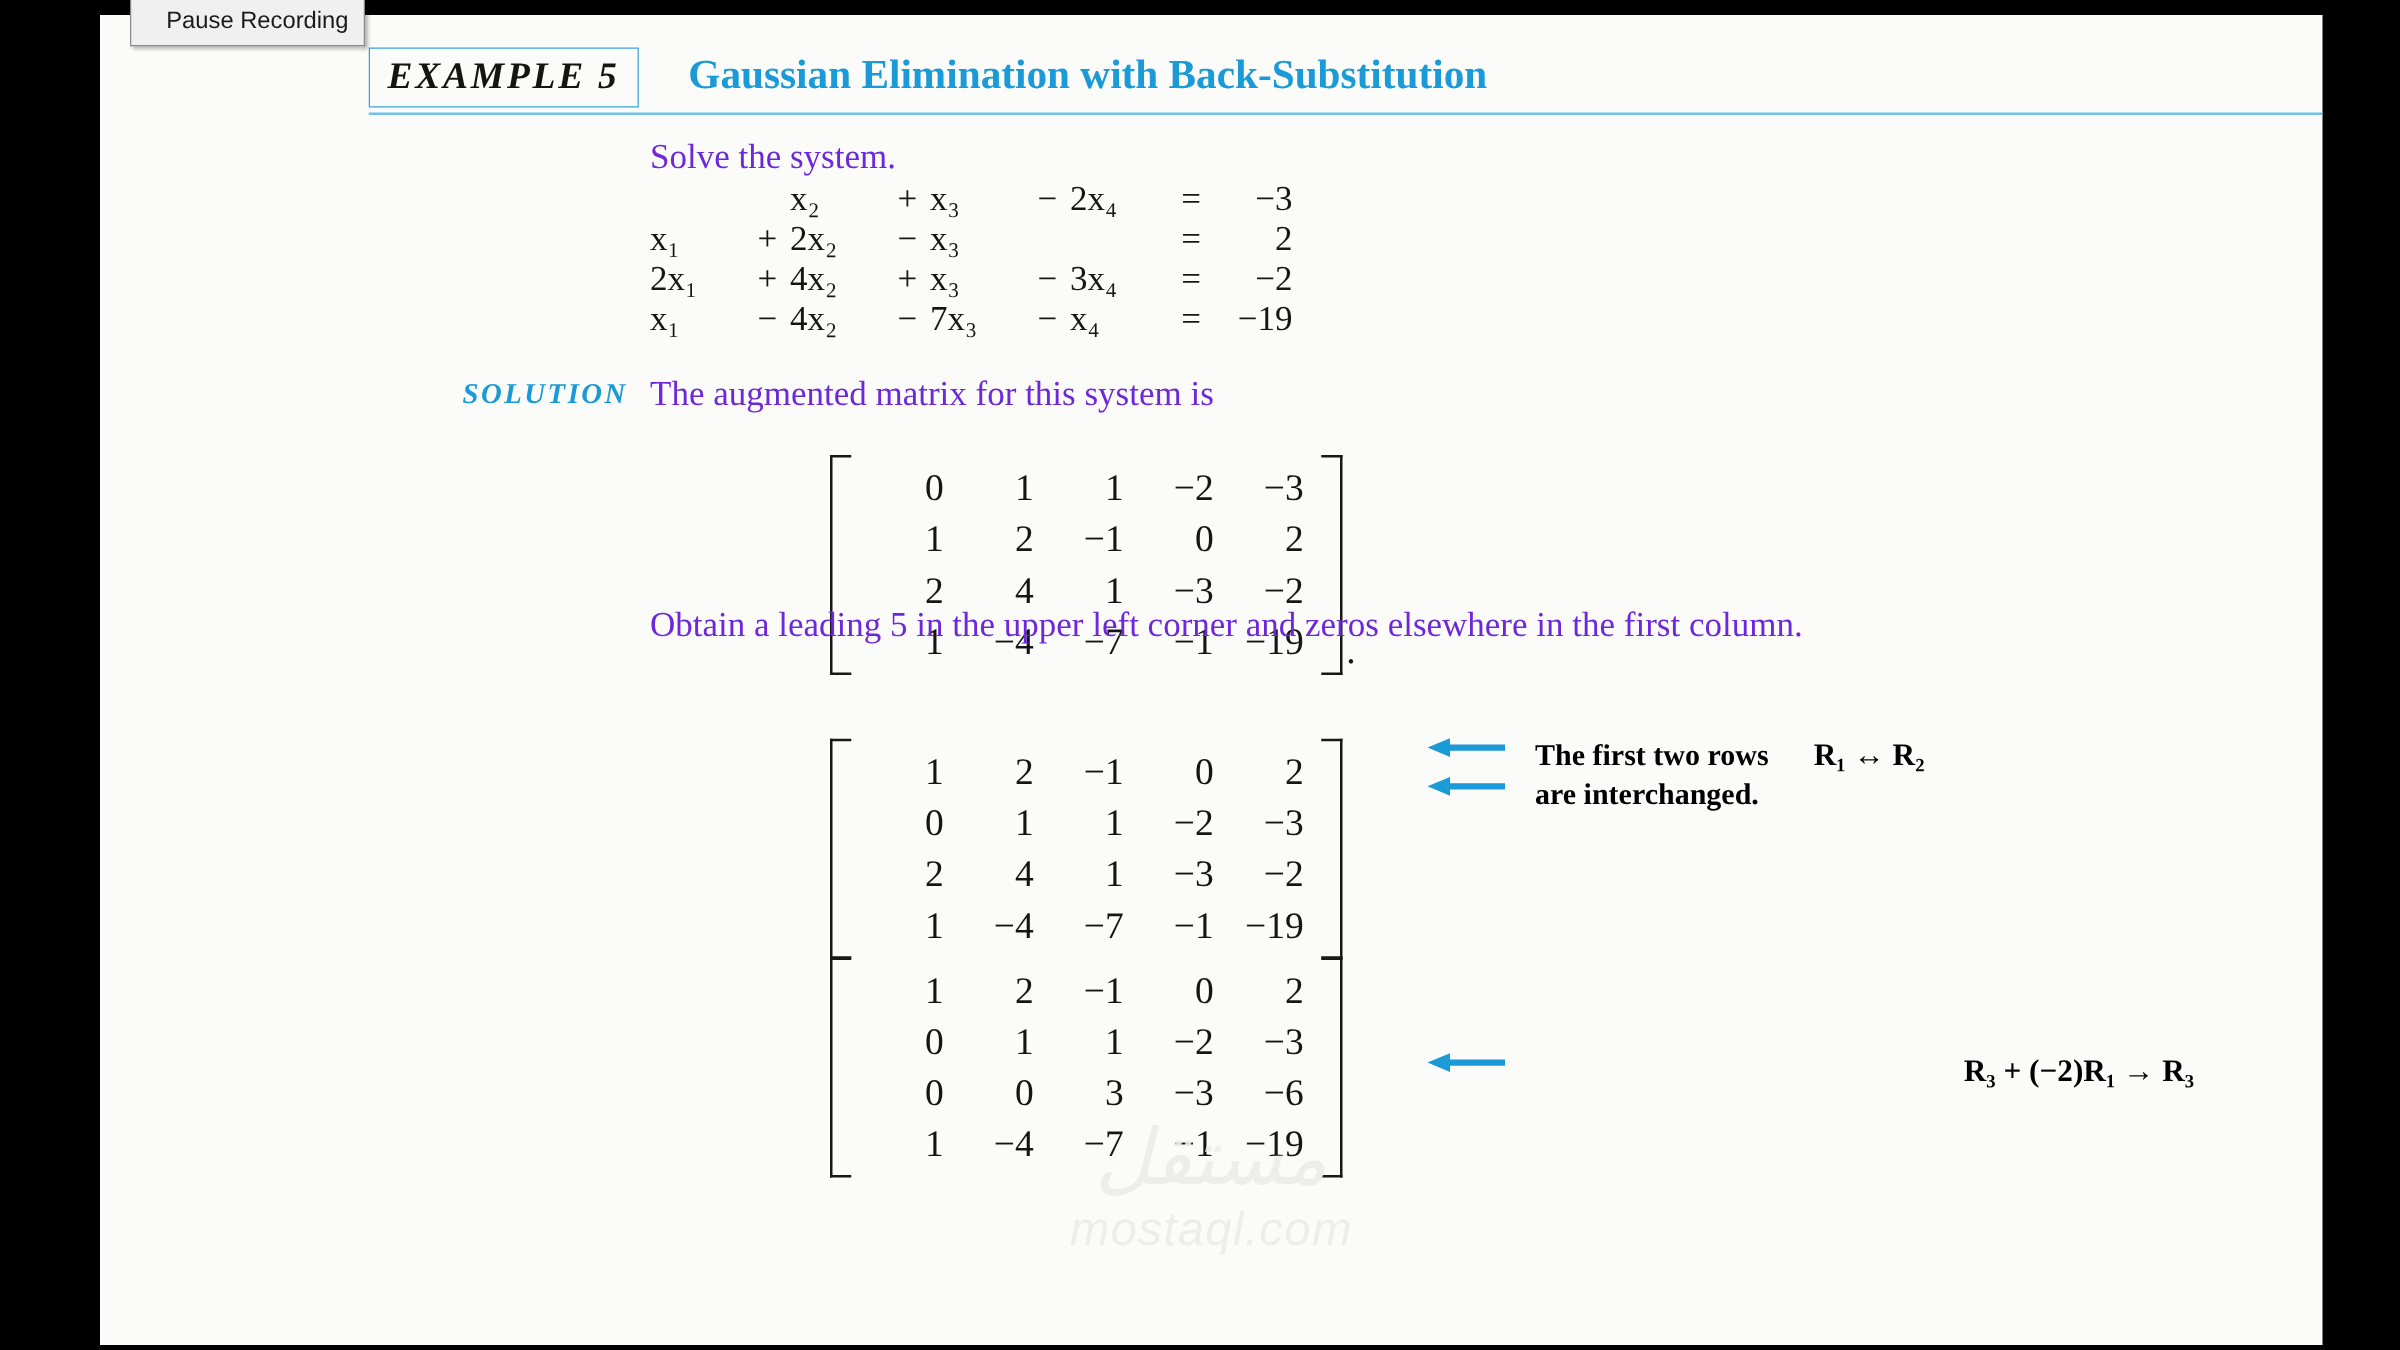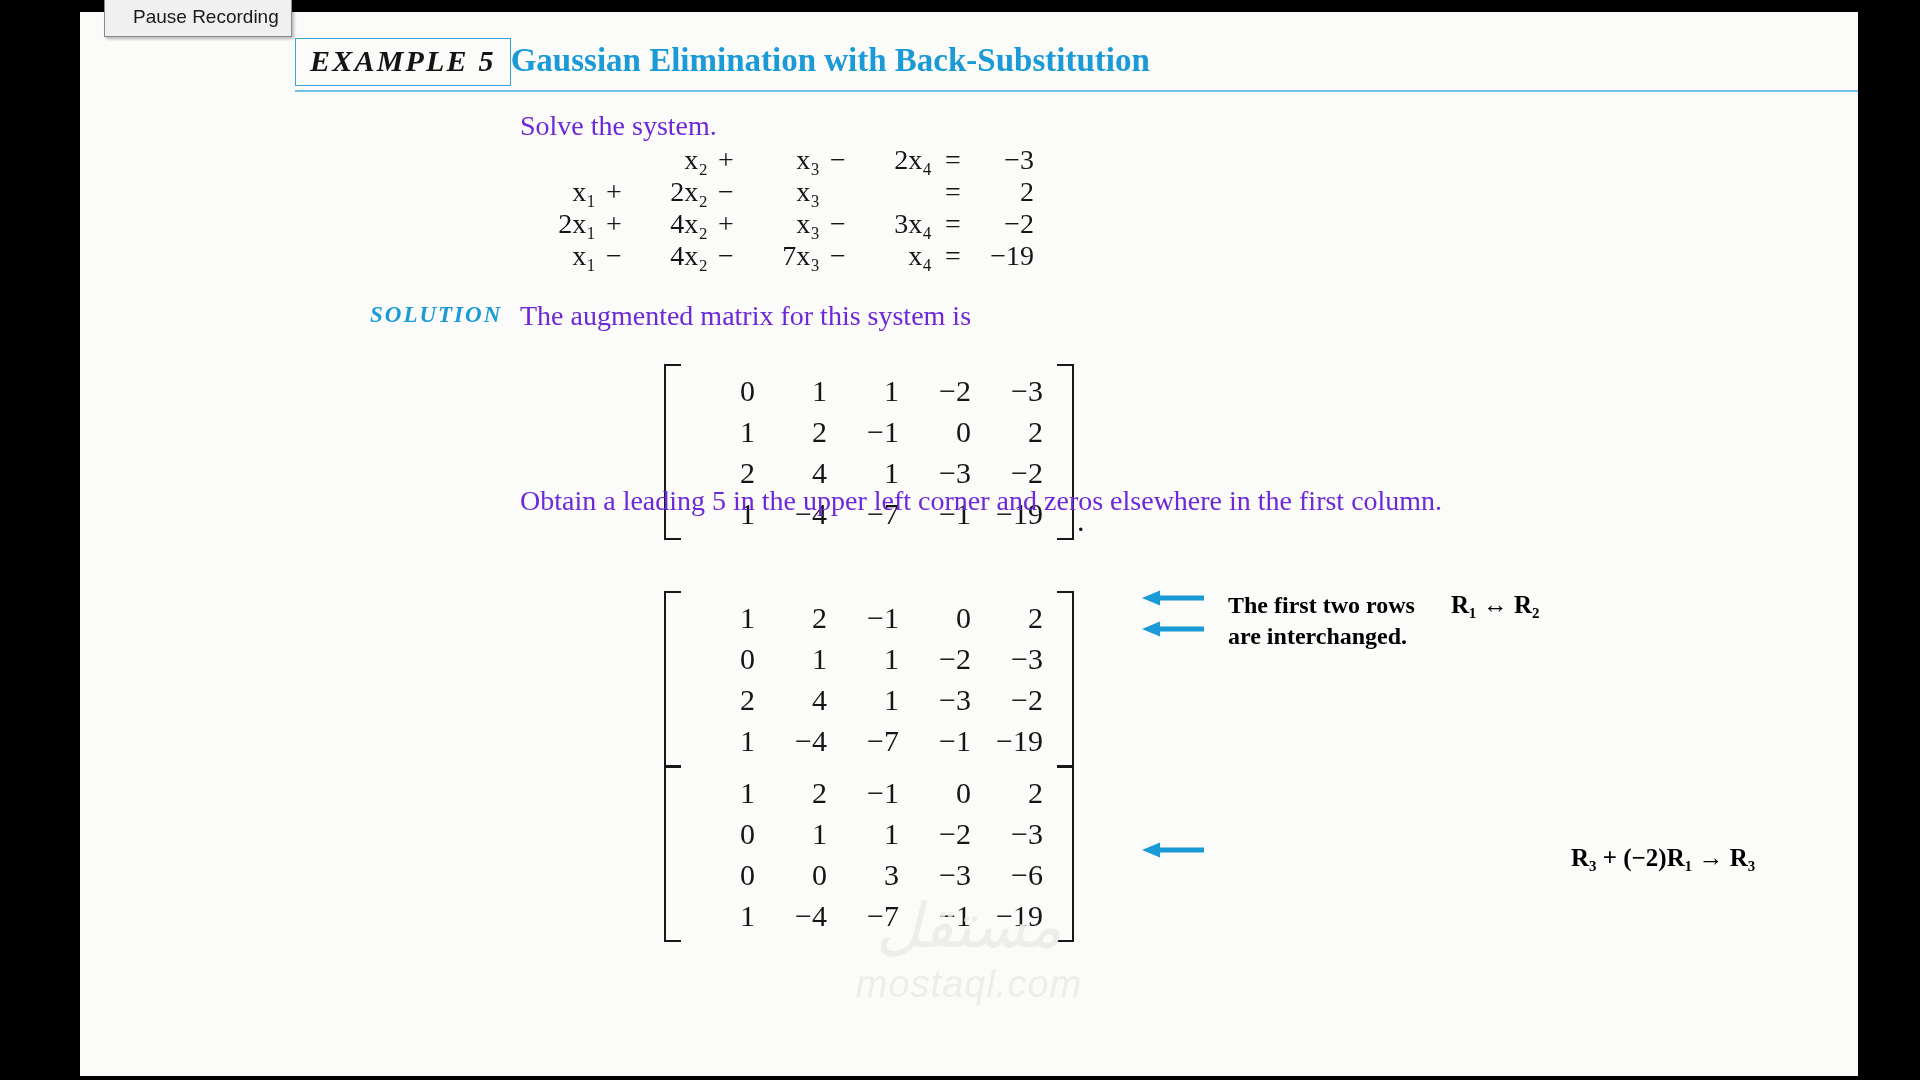--- a/index.html
+++ b/index.html
@@ -77,20 +77,21 @@
     font-style: italic;
     font-weight: bold;
     font-size: 30px;
     letter-spacing: 2.2px;
     color: #141414;
     line-height: 34px;
     background: #fbfbf9;
     white-space: nowrap;
   }
   #heading-title-wrap {
+    margin-left: 40px;
     position: relative;
     padding-bottom: 7px;
   }
   #heading-title {
     font-family: "Liberation Serif", serif;
     font-weight: bold;
     font-size: 33px;
     color: #1a9ad6;
     line-height: 38px;
     white-space: nowrap;
@@ -141,21 +142,21 @@
     color: #151515;
   }
   .eq-row {
     display: grid;
     grid-template-columns: 78px 34px 78px 34px 78px 34px 78px 40px 62px;
     align-items: baseline;
     height: 32px;
     margin-bottom: 0px;
   }
   .eq-cell {
-    text-align: right;
+    text-align: left;
     padding-right: 2px;
     white-space: nowrap;
   }
   .eq-op { text-align: center; }
   .eq-rhs { text-align: right; }
 
   
   .matrix-block {
     position: absolute;
     display: flex;

